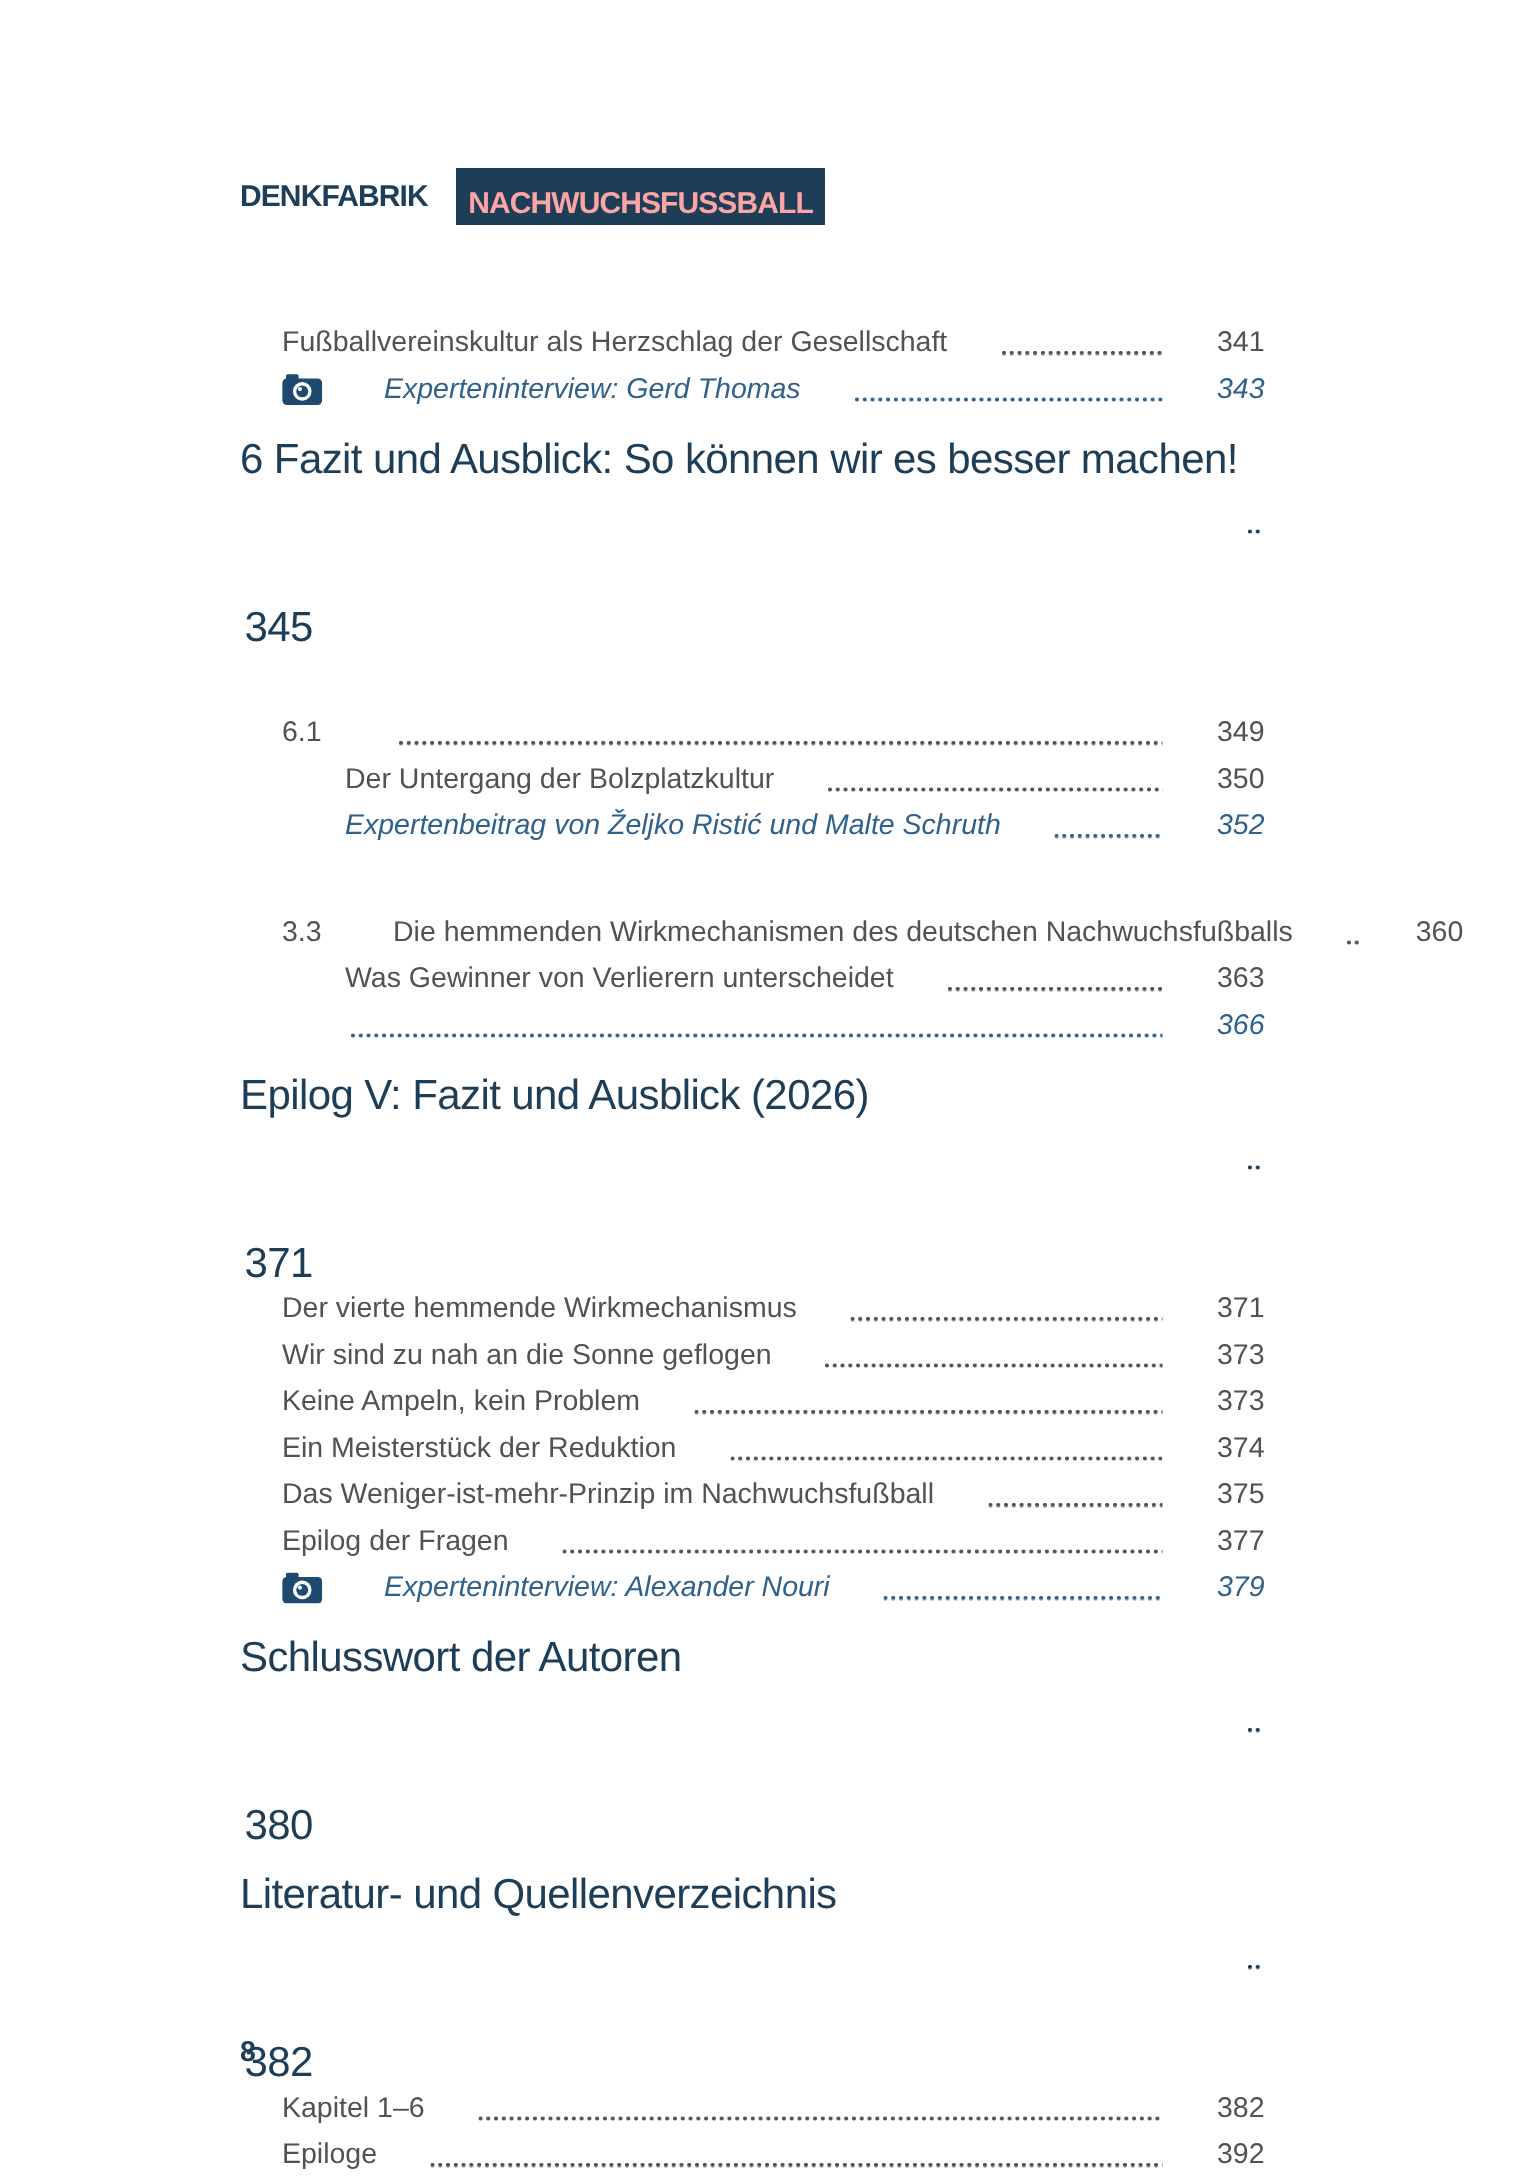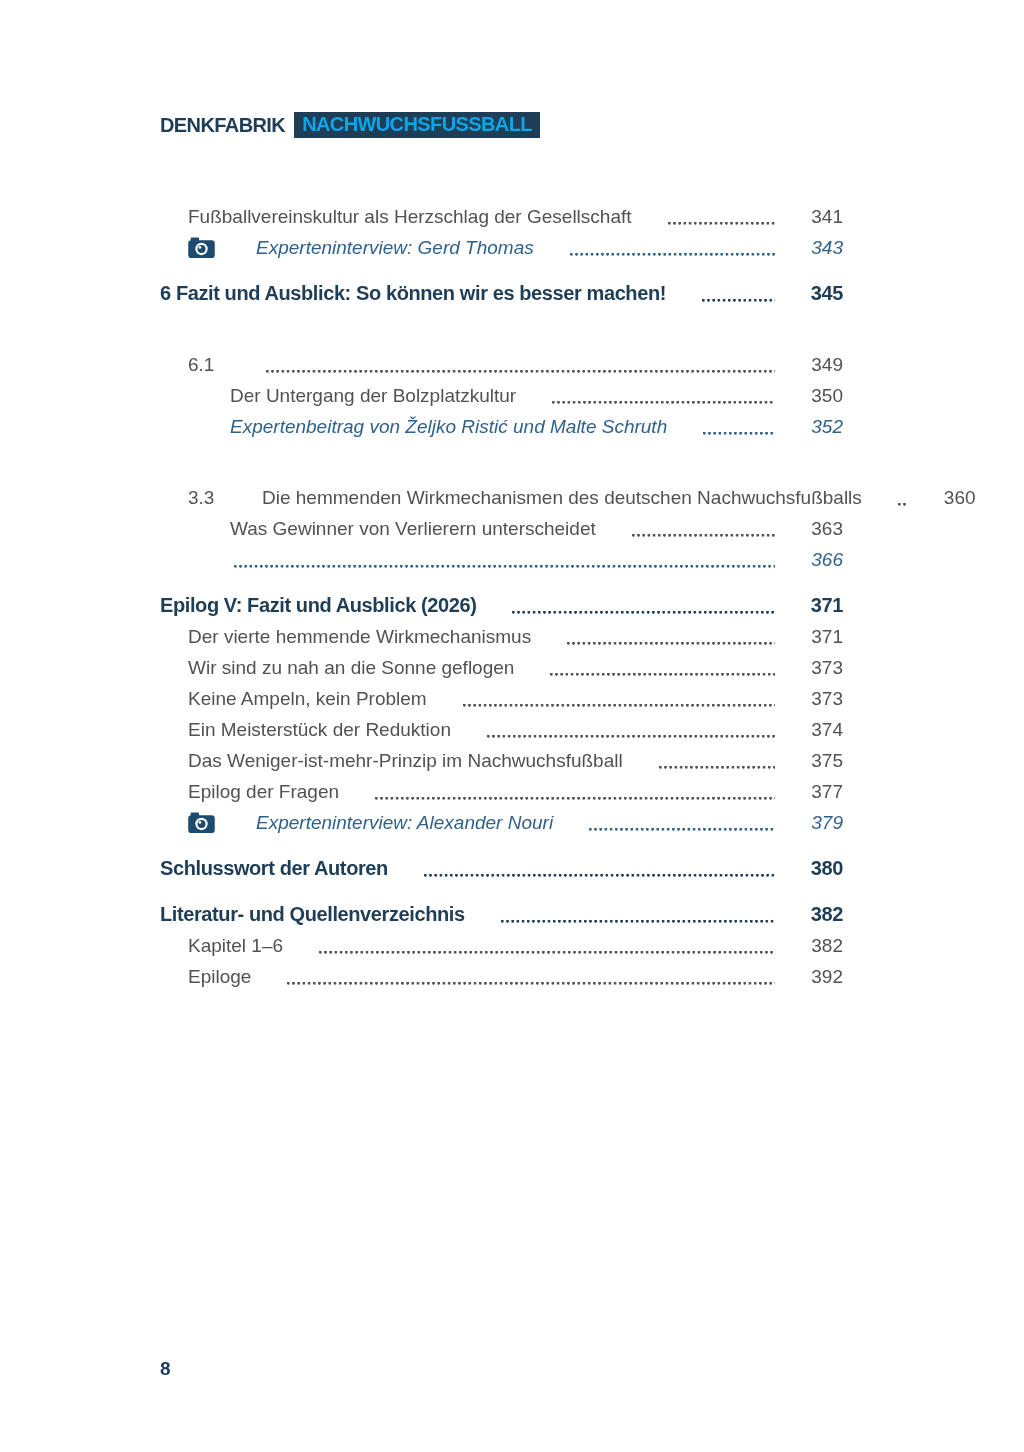--- a/index.html
+++ b/index.html
@@ -14,42 +14,42 @@
   body{font-family:"Liberation Sans", sans-serif;}
   .page{
     position:relative;
     width:1024px;height:1452px;
     background:var(--paper);
     padding:112px 181px 0 160px;
     overflow:hidden;
   }
   
   .brand{
-    display:flex;align-items:center;gap:9px;
+    display:flex;align-items:center;gap:19px;
     font-weight:bold;font-size:20px;line-height:23px;
     letter-spacing:-0.6px;color:var(--navy);
     white-space:nowrap;
   }
   .brand-badge{
-    background:var(--navy);color:#0ea5e9;
-    padding:1px 8px 2px 8px;
+    background:var(--navy);color:#fca5a5;
+    padding:13px 8px 2px 8px;
   }
   
   .toc{margin-top:63px;}
   .row{
     display:flex;align-items:baseline;
     font-size:19px;line-height:31px;
     white-space:nowrap;
     gap:32px;
   }
   .row.gray{color:var(--gray);}
   .row.blue{color:var(--blue);font-style:italic;}
   .row.heading{
-    color:var(--navy);font-weight:bold;font-size:20px;
-    letter-spacing:-0.4px;margin-top:15px;
+    color:var(--navy);font-weight:normal;font-size:28px;
+    letter-spacing:-0.4px;margin-top:15px;flex-direction:column;
   }
   .indent-1{padding-left:28px;}
   .indent-2{padding-left:70px;}
   .num{flex:0 0 42px;margin-top:40px;}
   .cam{
     width:27px;height:21px;flex:0 0 27px;
     margin-right:9px;align-self:center;
     fill:var(--icon);
   }
   .label{flex:0 0 auto;}

